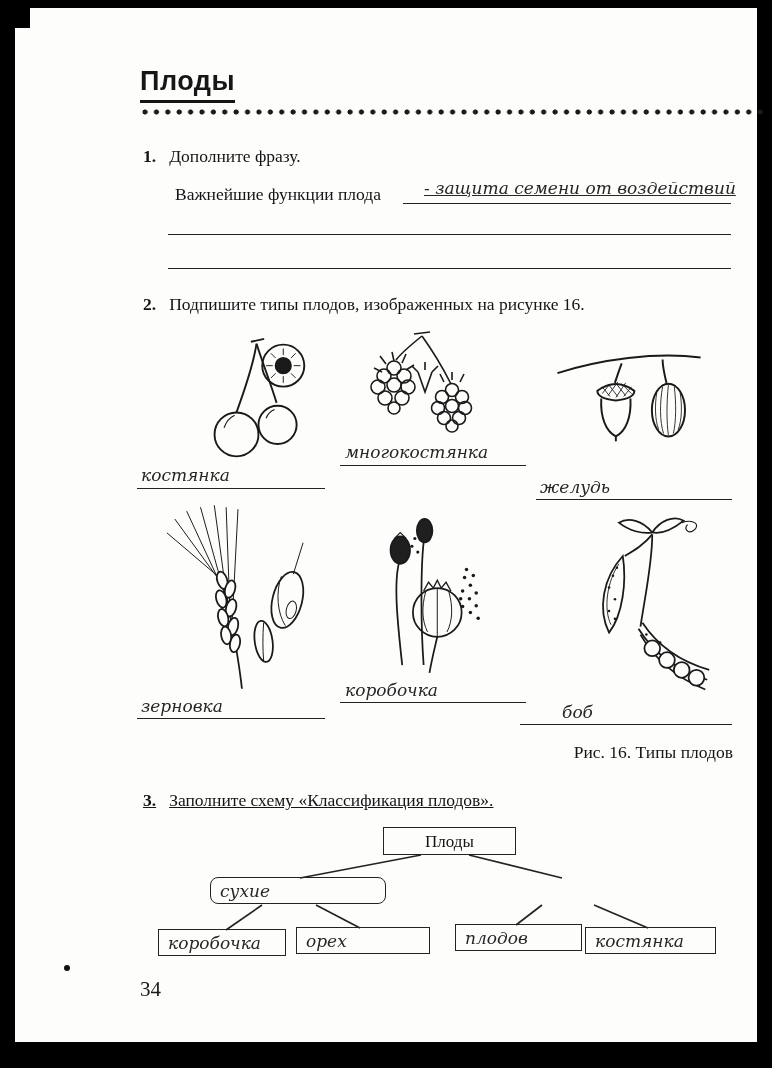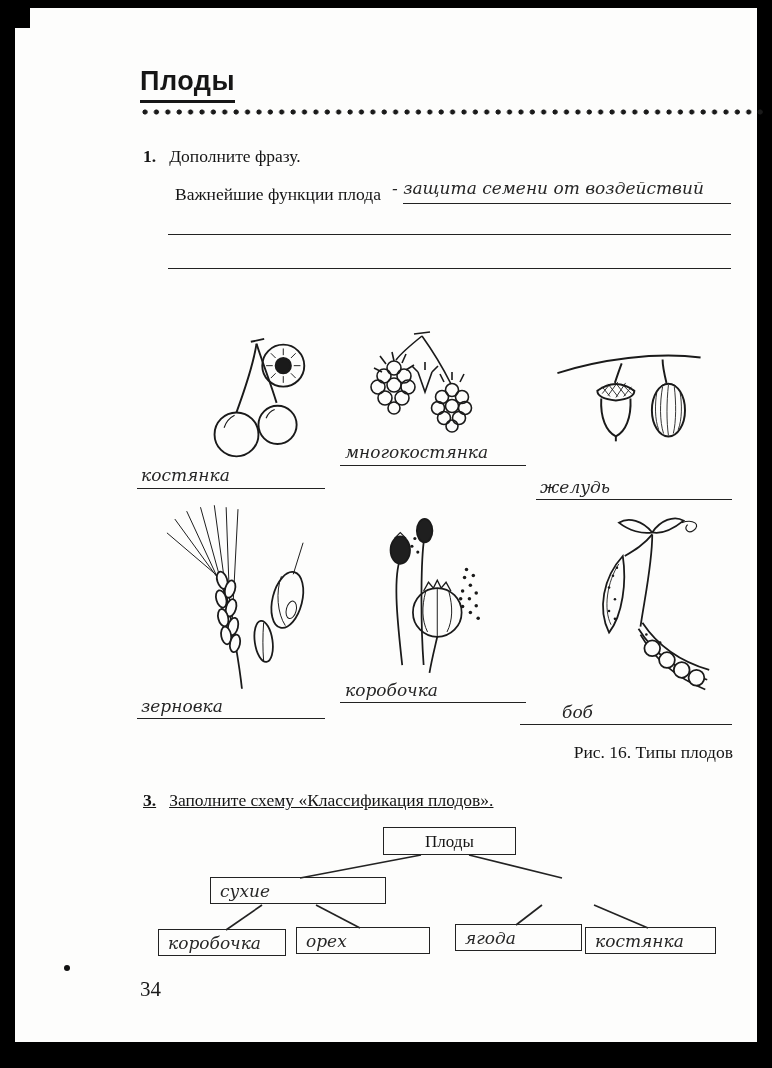--- a/index.html
+++ b/index.html
@@ -50,25 +50,28 @@
   <div class="bar" style="left:757px; top:0; width:15px; height:1048px;"></div>
   <div class="bar" style="left:0; top:1042px; width:772px; height:26px;"></div>
 
   <div class="title" style="left:140px; top:66px;">Плоды</div>
   <div class="dots" style="left:142px; top:109px; width:626px;"></div>
 
   <div class="task-row" style="left:143px; top:146px;">
     <span class="num">1.</span><span>Дополните фразу.</span>
   </div>
   <div class="print" style="left:175px; top:184px;">Важнейшие функции плода</div>
-  <div class="hand" style="left:392px; top:178px;">- защита семени от воздействий</div>
+  <div class="hand" style="left:424px; top:178px;text-decoration:underline;">- защита семени от воздействий</div>
   <div class="line" style="left:403px; top:203px; width:328px;"></div>
   <div class="line" style="left:168px; top:234px; width:563px;"></div>
   <div class="line" style="left:168px; top:268px; width:563px;"></div>
 
+  <div class="task-row" style="left:143px; top:294px;">
+    <span class="num">2.</span><span>Подпишите типы плодов, изображенных на рисунке 16.</span>
+  </div>
 
   <div class="drawing" style="left:205px; top:333px; width:105px; height:135px;">
     <svg viewBox="0 0 110 135">
       <g fill="none" stroke="#1a1a1a" stroke-width="2">
         <path d="M54 8 C50 34 40 60 33 80"></path>
         <path d="M54 8 C61 30 69 50 75 70"></path>
         <path d="M48 6 L62 3"></path>
         <circle cx="82" cy="31" r="22"></circle>
         <g stroke-width="1">
           <path d="M82 13 L82 20"></path>
@@ -275,31 +278,31 @@
       <line x1="262" y1="90" x2="226" y2="115"></line>
       <line x1="316" y1="90" x2="360" y2="113"></line>
       <line x1="542" y1="90" x2="516" y2="110"></line>
       <line x1="594" y1="90" x2="648" y2="113"></line>
     </g>
   </svg>
 
   <div class="box center" style="left:383px; top:827px; width:133px; height:28px;">
     <span class="bx-label">Плоды</span>
   </div>
-  <div class="box" style="left:210px; top:877px; width:176px; height:27px;">
+  <div class="box" style="left:210px; top:877px; width:176px; height:27px;border-radius:8px;">
     <span class="bx-label hand" style="position:absolute;">сухие</span>
   </div>
   <div class="box" style="left:158px; top:929px; width:128px; height:27px;">
     <span class="bx-label hand" style="position:absolute;">коробочка</span>
   </div>
   <div class="box" style="left:296px; top:927px; width:134px; height:27px;">
     <span class="bx-label hand" style="position:absolute;">орех</span>
   </div>
   <div class="box" style="left:455px; top:924px; width:127px; height:27px;">
-    <span class="bx-label hand" style="position:absolute;">ягода</span>
+    <span class="bx-label hand" style="position:absolute;">плодов</span>
   </div>
   <div class="box" style="left:585px; top:927px; width:131px; height:27px;">
     <span class="bx-label hand" style="position:absolute;">костянка</span>
   </div>
 
   <div class="inkdot" style="left:64px; top:965px; width:6px; height:6px;"></div>
   <div class="pagenum" style="left:140px; top:977px;">34</div>
 
 </div>
 

